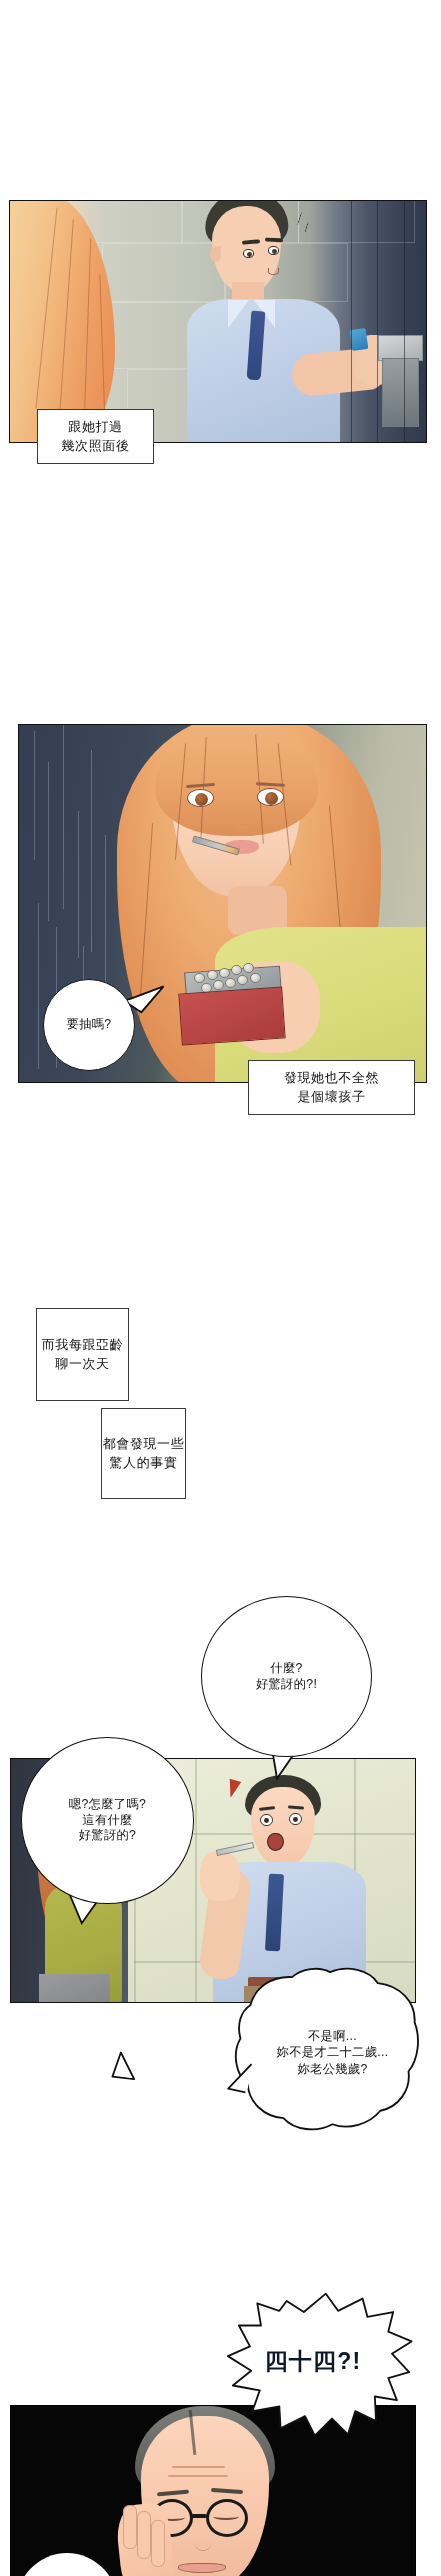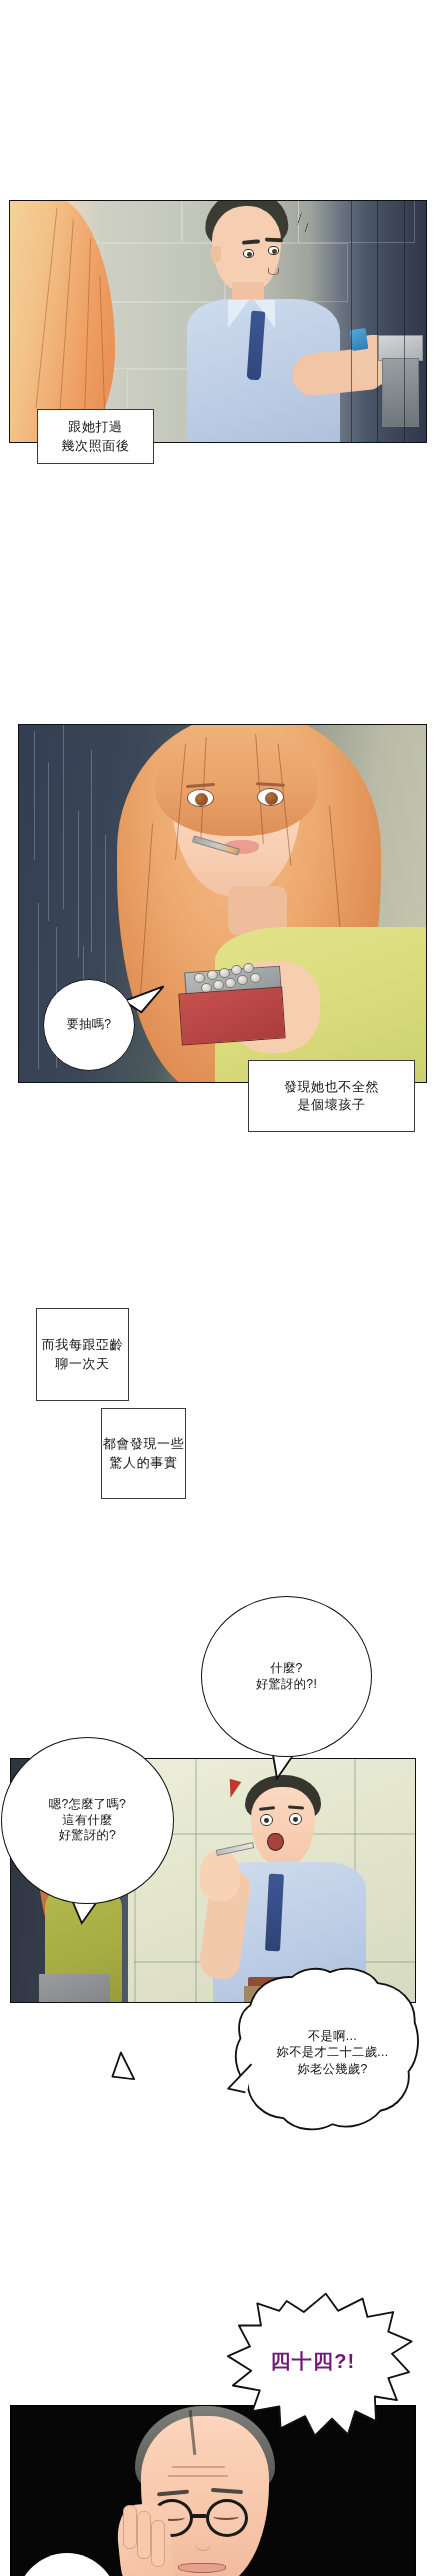--- a/index.html
+++ b/index.html
@@ -91,22 +91,22 @@
     position: absolute;
     z-index: 60;
   }
   .shout-balloon svg { display: block; }
   .shout-text {
     position: absolute;
     inset: 0;
     display: flex;
     align-items: center;
     justify-content: center;
-    color: #701a75;
-    font-size: 20px;
+    color: #0f172a;
+    font-size: 23px;
     font-weight: 600;
     letter-spacing: 1.2px;
     white-space: pre-line;
     pointer-events: none;
   }
 
   
   #panel1 { left: 9.2px; top: 184px; width: 418px; height: 243px; }
   .p1-wall {
     position: absolute; inset: 0;
@@ -360,21 +360,21 @@
   }
   .p2-cigstick {
     position: absolute;
     width: 10.4px; height: 10.4px;
     background: radial-gradient(circle at 35% 30%, #f2f0ea, #b9b7ae);
     border: 0.6px solid #7d7c76;
     border-radius: 50%;
     box-sizing: border-box;
   }
   #bal2 { left: 43px; top: 963px; width: 92px; height: 92px; }
-  #cap2 { left: 248px; top: 1044px; width: 167px; height: 72px; }
+  #cap2 { left: 248px; top: 1044px; width: 167px; height: 55px; }
 
   
   #cap3a { left: 36px; top: 1292px; width: 93px; height: 93px; z-index: 41; }
   #cap3b { left: 101px; top: 1392px; width: 85px; height: 91px; z-index: 42; }
 
   
   #panel4 { left: 10.4px; top: 1742px; width: 406px; height: 245px; }
   .p4-bg {
     position: absolute; inset: 0;
     background: linear-gradient(160deg, #eef0dd 0%, #e4e7ce 45%, #d6dac0 100%);
@@ -486,21 +486,21 @@
     background: #8f4e37;
     border-radius: 1.8px;
   }
   .p4-pants {
     position: absolute; left: 233px; top: 227px;
     width: 80px; height: 24.5px;
     background: #a08763;
   }
 
   #bal4a { left: 201px; top: 1580px; width: 171px; height: 161px; }
-  #bal4b { left: 1px; top: 1721px; width: 173px; height: 167px; }
+  #bal4b { left: 21px; top: 1721px; width: 173px; height: 167px; }
   #cloud4 { left: 227px; top: 1950px; width: 195px; height: 173px; }
   #bal4d { left: 76px; top: 2049px; width: 115px; height: 105px; }
 
   
   #panel5 { left: 10.4px; top: 2389px; width: 406px; height: 187px; background: #000; border-color:#000;}
   .p5-bg { position: absolute; inset: 0; background: #060606; }
   .p5-head {
     position: absolute; left: 130px; top: 9.8px;
     width: 128px; height: 172px;
     background: linear-gradient(180deg, #fbd5bc 0%, #f7c6a9 60%, #f0b99c 100%);

